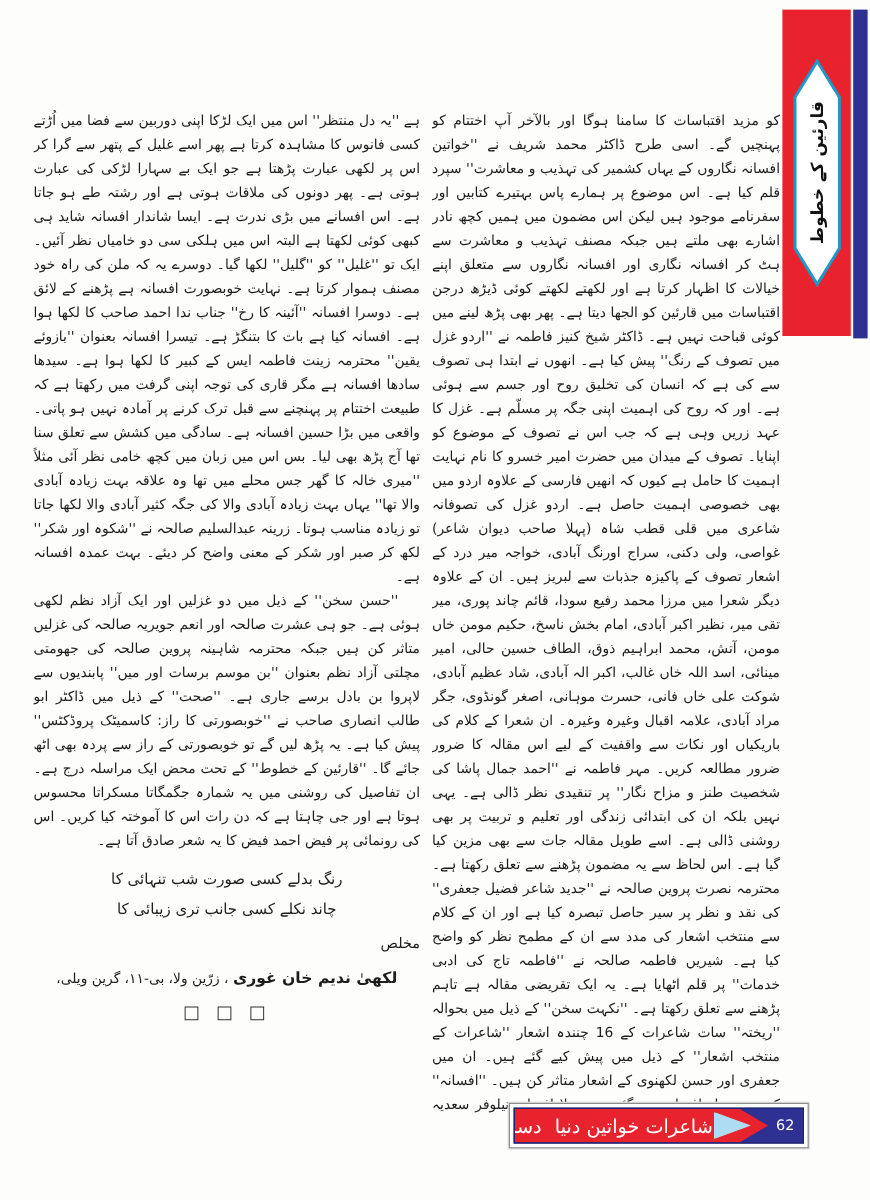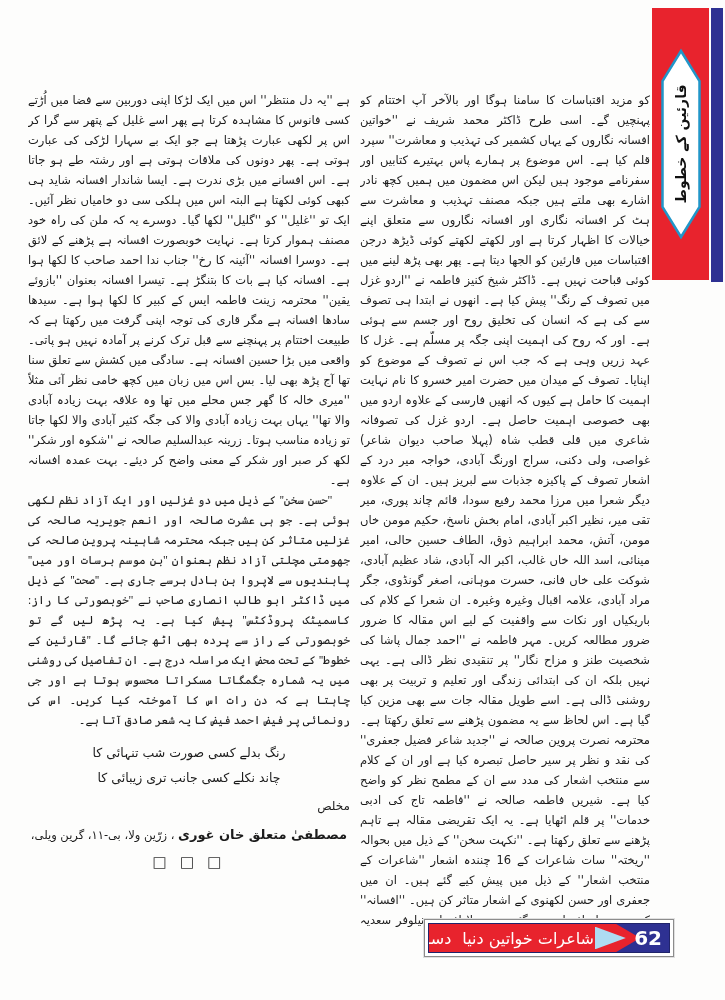--- a/index.html
+++ b/index.html
@@ -10,21 +10,21 @@
   }
 
   
   .col {
     position:absolute; top:90px; direction:rtl; overflow:hidden;
     font-size:11.5px; line-height:20px; text-align:justify;
   }
   .col p { margin:0; text-align:justify; }
   .col-right { left:360px; width:290px; height:842px; }
   .col-left  { left:28px;  width:322px; height:848px; }
-  .para-indent { text-indent:18px;font-family:Liberation Serif, serif; }
+  .para-indent { text-indent:18px; }
 
   .poem { text-align:center; font-size:12.5px; line-height:25px; margin-top:10px; direction:rtl; }
   .closing { text-align:right; font-size:12px; margin-top:6px; direction:rtl; }
   .signature { text-align:center; direction:rtl; font-size:11.5px; line-height:22px; margin-top:8px; }
   .sig-name { font-weight:bold; font-size:13px; }
   .end-marker { text-align:center; font-size:15px; font-weight:bold; letter-spacing:4px; margin-top:6px; color:#333; }
 
   
   .blue-strip {
     position:absolute; right:2px; top:8px; width:12px; height:274px;
@@ -63,21 +63,21 @@
   }
   .badge-tri {
     position:absolute; left:69%; top:9%; width:13%; height:82%;
     background:#aedcf2;
     clip-path:polygon(0 0, 100% 50%, 0 100%);
   }
   .badge-mag, .badge-month { font-size:16px; white-space:nowrap; }
   .badge-year { font-size:15px; font-weight:bold; letter-spacing:.5px; }
   .badge-num {
     position:absolute; right:7px; top:50%; transform:translateY(-50%);
-    color:#ffffff; font-weight:bold; font-size:20px;
+    color:#ffffff; font-weight:normal; font-size:12px;
   }
 </style>
 </head>
 <body>
 
 <div class="page">
 
   <div class="col col-right">
     <p>کو مزید اقتباسات کا سامنا ہوگا اور بالآخر آپ اختتام کو پہنچیں گے۔ اسی طرح ڈاکٹر محمد شریف نے ''خواتین افسانہ نگاروں کے یہاں کشمیر کی تہذیب و معاشرت'' سپرد قلم کیا ہے۔ اس موضوع پر ہمارے پاس بہتیرے کتابیں اور سفرنامے موجود ہیں لیکن اس مضمون میں ہمیں کچھ نادر اشارے بھی ملتے ہیں جبکہ مصنف تہذیب و معاشرت سے ہٹ کر افسانہ نگاری اور افسانہ نگاروں سے متعلق اپنے خیالات کا اظہار کرتا ہے اور لکھتے لکھتے کوئی ڈیڑھ درجن اقتباسات میں قارئین کو الجھا دیتا ہے۔ پھر بھی پڑھ لینے میں کوئی قباحت نہیں ہے۔ ڈاکٹر شیخ کنیز فاطمہ نے ''اردو غزل میں تصوف کے رنگ'' پیش کیا ہے۔ انھوں نے ابتدا ہی تصوف سے کی ہے کہ انسان کی تخلیق روح اور جسم سے ہوئی ہے۔ اور کہ روح کی اہمیت اپنی جگہ پر مسلّم ہے۔ غزل کا عہد زریں وہی ہے کہ جب اس نے تصوف کے موضوع کو اپنایا۔ تصوف کے میدان میں حضرت امیر خسرو کا نام نہایت اہمیت کا حامل ہے کیوں کہ انھیں فارسی کے علاوہ اردو میں بھی خصوصی اہمیت حاصل ہے۔ اردو غزل کی تصوفانہ شاعری میں قلی قطب شاہ (پہلا صاحب دیوان شاعر) غواصی، ولی دکنی، سراج اورنگ آبادی، خواجہ میر درد کے اشعار تصوف کے پاکیزہ جذبات سے لبریز ہیں۔ ان کے علاوہ دیگر شعرا میں مرزا محمد رفیع سودا، قائم چاند پوری، میر تقی میر، نظیر اکبر آبادی، امام بخش ناسخ، حکیم مومن خاں مومن، آتش، محمد ابراہیم ذوق، الطاف حسین حالی، امیر مینائی، اسد اللہ خاں غالب، اکبر الہ آبادی، شاد عظیم آبادی، شوکت علی خاں فانی، حسرت موہانی، اصغر گونڈوی، جگر مراد آبادی، علامہ اقبال وغیرہ وغیرہ۔ ان شعرا کے کلام کی باریکیاں اور نکات سے واقفیت کے لیے اس مقالہ کا ضرور ضرور مطالعہ کریں۔ مہر فاطمہ نے ''احمد جمال پاشا کی شخصیت طنز و مزاح نگار'' پر تنقیدی نظر ڈالی ہے۔ یہی نہیں بلکہ ان کی ابتدائی زندگی اور تعلیم و تربیت پر بھی روشنی ڈالی ہے۔ اسے طویل مقالہ جات سے بھی مزین کیا گیا ہے۔ اس لحاظ سے یہ مضمون پڑھنے سے تعلق رکھتا ہے۔ محترمہ نصرت پروین صالحہ نے ''جدید شاعر فضیل جعفری'' کی نقد و نظر پر سیر حاصل تبصرہ کیا ہے اور ان کے کلام سے منتخب اشعار کی مدد سے ان کے مطمح نظر کو واضح کیا ہے۔ شیریں فاطمہ صالحہ نے ''فاطمہ تاج کی ادبی خدمات'' پر قلم اٹھایا ہے۔ یہ ایک تقریضی مقالہ ہے تاہم پڑھنے سے تعلق رکھتا ہے۔ ''نکہت سخن'' کے ذیل میں بحوالہ ''ریختہ'' سات شاعرات کے 16 چنندہ اشعار ''شاعرات کے منتخب اشعار'' کے ذیل میں پیش کیے گئے ہیں۔ ان میں جعفری اور حسن لکھنوی کے اشعار متاثر کن ہیں۔ ''افسانہ'' کے تحت چار افسانے دیے گئے ہیں پہلا افسانہ نیلوفر سعدیہ صالحہ کا تحریر کردہ ہے۔ عنوان</p>
   </div>
@@ -87,21 +87,21 @@
     <p class="para-indent">''حسن سخن'' کے ذیل میں دو غزلیں اور ایک آزاد نظم لکھی ہوئی ہے۔ جو ہی عشرت صالحہ اور انعم جویریہ صالحہ کی غزلیں متاثر کن ہیں جبکہ محترمہ شاہینہ پروین صالحہ کی جھومتی مچلتی آزاد نظم بعنوان ''بن موسم برسات اور میں'' پابندیوں سے لاپروا بن بادل برسے جاری ہے۔ ''صحت'' کے ذیل میں ڈاکٹر ابو طالب انصاری صاحب نے ''خوبصورتی کا راز: کاسمیٹک پروڈکٹس'' پیش کیا ہے۔ یہ پڑھ لیں گے تو خوبصورتی کے راز سے پردہ بھی اٹھ جائے گا۔ ''قارئین کے خطوط'' کے تحت محض ایک مراسلہ درج ہے۔ ان تفاصیل کی روشنی میں یہ شمارہ جگمگاتا مسکراتا محسوس ہوتا ہے اور جی چاہتا ہے کہ دن رات اس کا آموختہ کیا کریں۔ اس کی رونمائی پر فیض احمد فیض کا یہ شعر صادق آتا ہے۔</p>
 
     <div class="poem">
       <div>رنگ بدلے کسی صورت شب تنہائی کا</div>
       <div>چاند نکلے کسی جانب تری زیبائی کا</div>
     </div>
 
     <div class="closing">مخلص</div>
 
     <div class="signature">
-      <span class="sig-name">مصطفیٰ متعلق خان غوری</span>
+      <span class="sig-name">لکھیٰ ندیم خان غوری</span>
       <span>، زرّین ولا، بی-۱۱، گرین ویلی،</span>
     </div>
 
     <div class="end-marker">□ □ □</div>
   </div>
 
   <div class="blue-strip"></div>
   <div class="red-tab">
     <svg class="hex-svg" width="42" height="192" viewBox="0 0 42 192">
       <polygon points="21,3 39.5,33 39.5,159 21,189 2.5,159 2.5,33" fill="#ffffff" stroke="#2196c9" stroke-width="2.5"></polygon>

